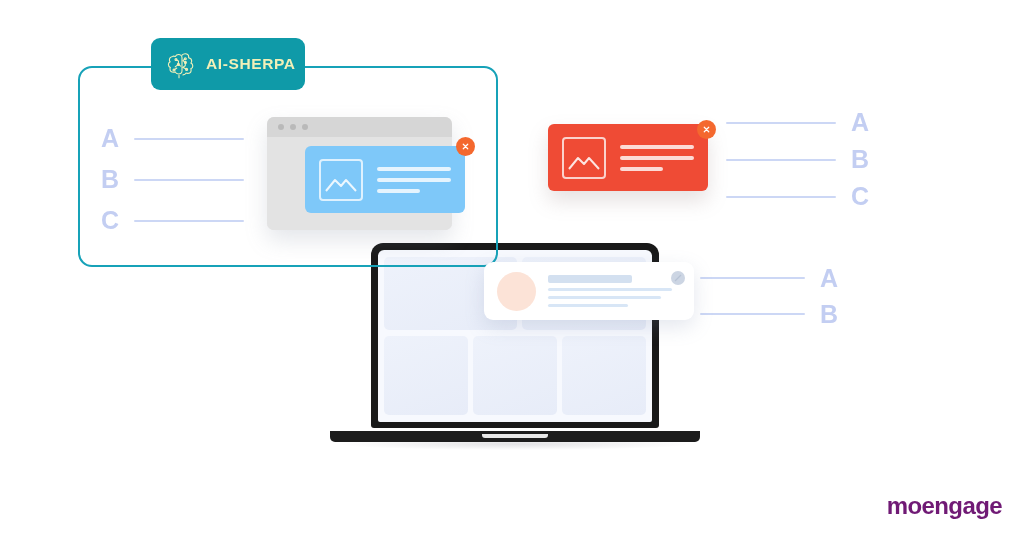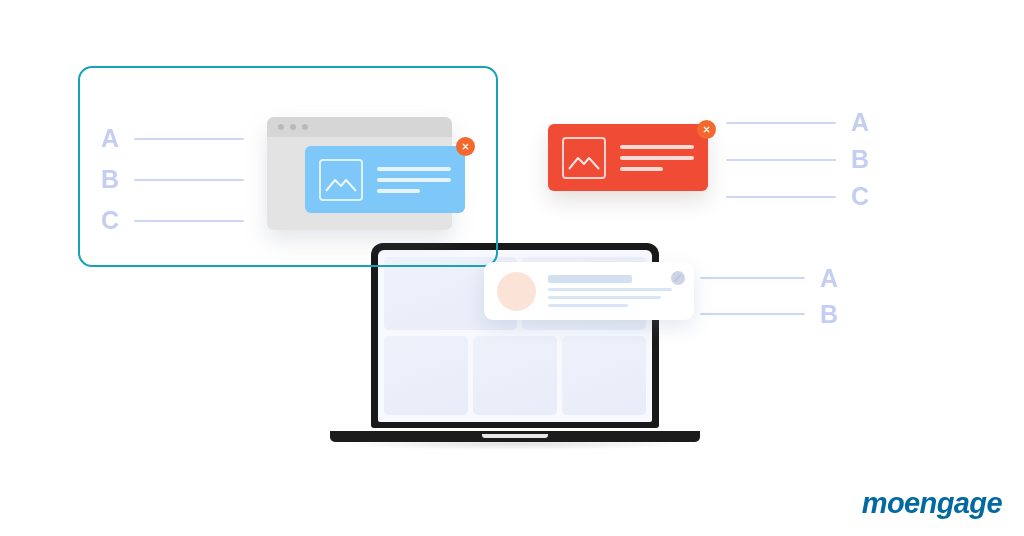--- a/index.html
+++ b/index.html
@@ -241,35 +241,51 @@
     background: #ccd5e3;
   }
 
   
   .logo {
     position: absolute;
     right: 22px; bottom: 18px;
     z-index: 12;
   }
   .logo-text {
-    color: #0369a1;
-    font-size: 29px;
+    color: #701a75;
+    font-size: 24px;
     font-weight: bold;
     letter-spacing: -0.6px;
     line-height: 1;
-    font-style: italic;
   }
 </style>
 </head>
 <body>
 
 <div id="stage">
 
   <div class="teal-frame"></div>
 
+  <div class="badge">
+    <span class="badge-icon">
+      <svg viewBox="0 0 34 30" width="34" height="30" fill="none" stroke="#f2f0b8" stroke-width="1.1" stroke-linecap="round" stroke-linejoin="round">
+        <path d="M8 7.5c-2.2.3-3.6 1.8-3.6 3.4 0 .8.3 1.4.8 1.9-1.1.5-1.8 1.6-1.8 2.8 0 1.3.8 2.4 2 2.8-.3.5-.4 1-.4 1.6 0 1.8 1.6 3.2 3.6 3.2.6 0 1.1-.1 1.6-.3.5 1.2 1.8 2.1 3.3 2.1 1.9 0 3.5-1.4 3.5-3.2V8.8c0-1.8-1.6-3.3-3.5-3.3-1.4 0-2.6.8-3.2 1.9-.5-.2-1-.3-1.6-.3-.2 0-.5 0-.7.1z"></path>
+        <path d="M17 6.2c.7-.9 1.9-1.5 3.2-1.5 1.9 0 3.5 1.4 3.5 3.2 0 .3 0 .6-.1.9 1.8.3 3.1 1.7 3.1 3.3 0 .8-.3 1.5-.9 2 1.2.5 2 1.6 2 2.8 0 1.3-.8 2.4-2 2.9.2.4.3.9.3 1.4 0 1.8-1.6 3.2-3.5 3.2-.5 0-1-.1-1.5-.3-.6 1.1-1.8 1.8-3.1 1.8"></path>
+        <path d="M11 10.5l2.5 1.6M13.5 12.1l-.2 3.3M13.3 15.4l2.4 1.7M10.2 17.9l3.1-2.5M9 21l2.8-2M20.2 9.8l-2.3 1.8M17.9 11.6l2.6 1.9M20.5 13.5l-.3 3.3M20.2 16.8l-2.4 1.6M21.5 20.3l-3.3-1.9"></path>
+        <circle cx="11" cy="10.5" r="1"></circle>
+        <circle cx="13.4" cy="15.4" r="1"></circle>
+        <circle cx="9" cy="21" r="1"></circle>
+        <circle cx="20.3" cy="9.8" r="1"></circle>
+        <circle cx="20.4" cy="13.4" r="1"></circle>
+        <circle cx="21.6" cy="20.4" r="1"></circle>
+        <path d="M14 26.5v2.2"></path>
+      </svg>
+    </span>
+    <span class="badge-label">AI-SHERPA</span>
+  </div>
 
   <div class="abc-group" id="abc-left">
     <div class="abc-row">
       <span class="abc-letter">A</span>
       <span class="abc-line"></span>
     </div>
     <div class="abc-row">
       <span class="abc-letter">B</span>
       <span class="abc-line"></span>
     </div>

